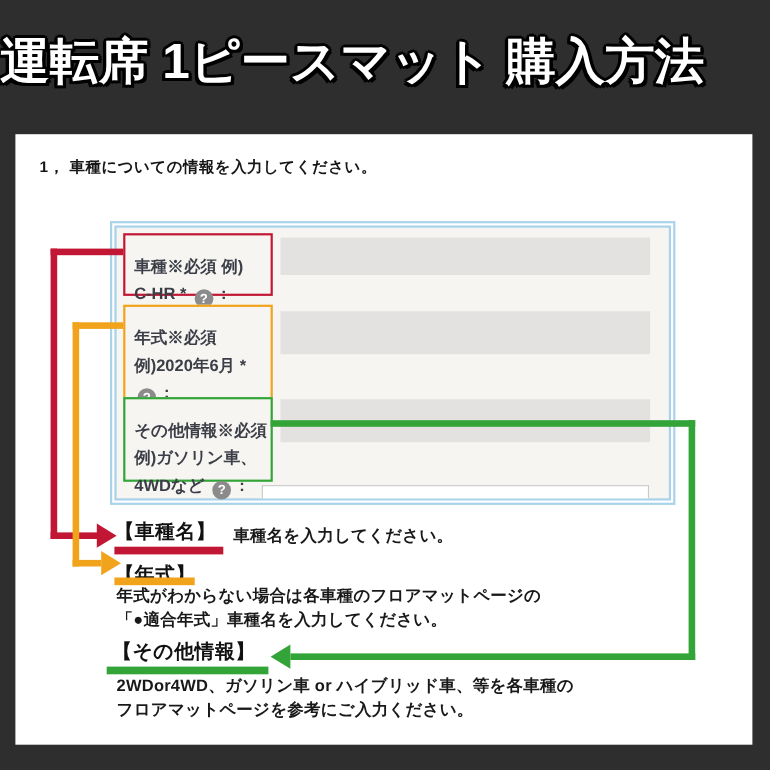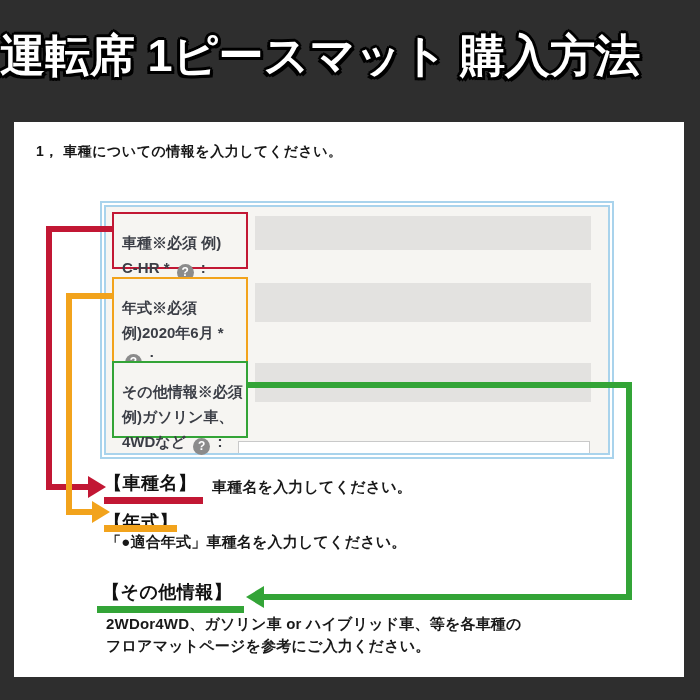--- a/index.html
+++ b/index.html
@@ -160,20 +160,21 @@
   <div class="seg green" style="left:264px;top:594px;width:368px;height:6px;"></div>
   <div class="seg head head-left-green" style="left:246px;top:586px;"></div>
 
   <div class="ann-title" style="left:104px;top:471px;">【車種名】</div>
   <div class="ann-underline red" style="left:104px;top:497px;width:99px;"></div>
   <div class="ann-desc" style="left:212px;top:478px;">車種名を入力してください。</div>
 
   <div class="ann-title" style="left:104px;top:500px;margin-top:10px;">【年式】</div>
   <div class="ann-underline orange" style="left:104px;top:525px;width:73px;"></div>
   <div class="ann-desc" style="left:106px;top:531px;">
+    <span class="line">年式がわからない場合は各車種のフロアマットページの</span>
     <span class="line">「●適合年式」車種名を入力してください。</span>
   </div>
 
   <div class="ann-title" style="left:102px;top:580px;">【その他情報】</div>
   <div class="ann-underline green" style="left:97px;top:606px;width:147px;"></div>
   <div class="ann-desc" style="left:106px;top:613px;">
     <span class="line">2WDor4WD、ガソリン車 or ハイブリッド車、等を各車種の</span>
     <span class="line">フロアマットページを参考にご入力ください。</span>
   </div>
 

